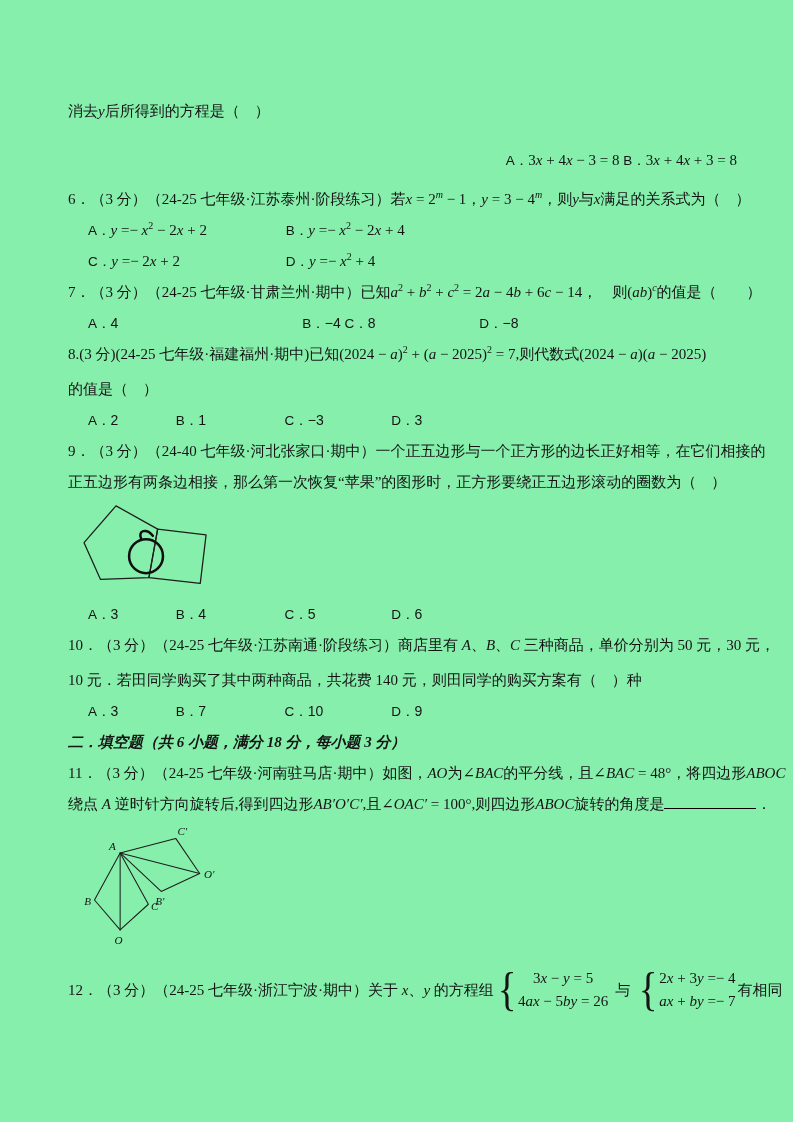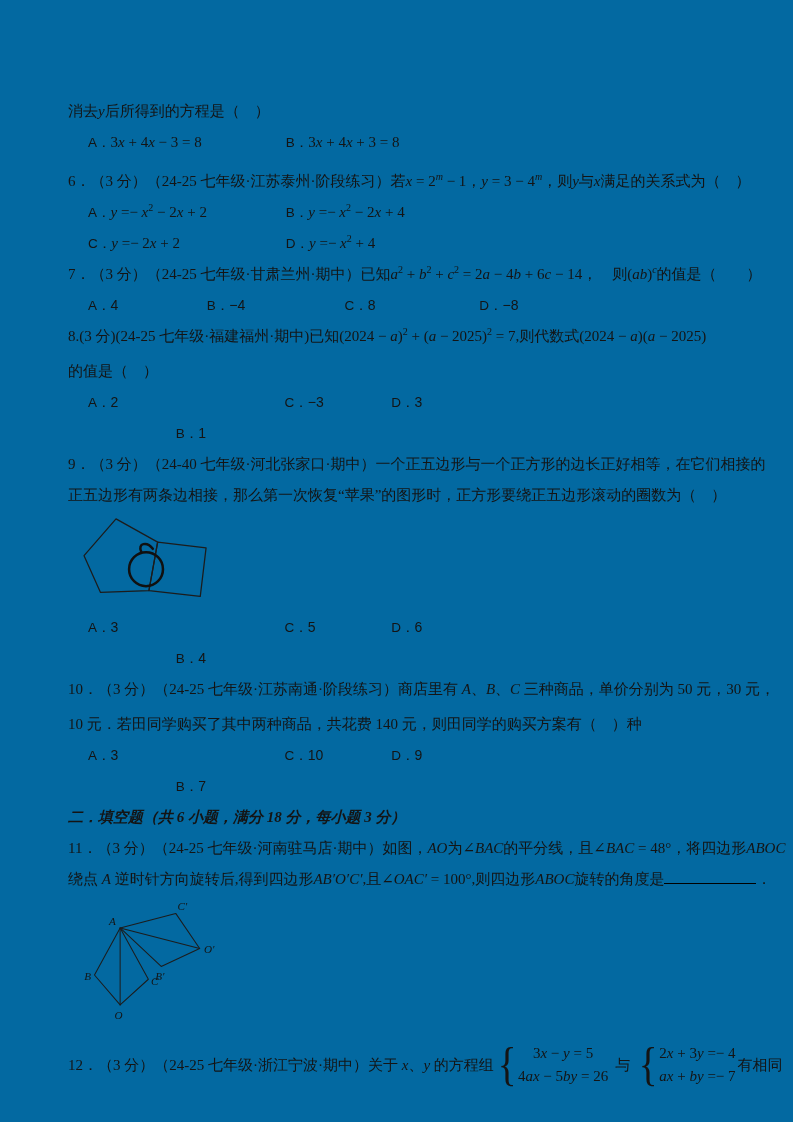--- a/index.html
+++ b/index.html
@@ -1,39 +1,39 @@
 <!DOCTYPE html>
 <html><head>
 <meta charset="utf-8">
 <style>
   html,body{margin:0;padding:0;background:#ffffff;}
   .page{
     position:relative;
     width:793px;height:1122px;
     box-sizing:border-box;
     padding:96px 56px 0 68px;
-    background:#0369a1;
+    background:#86efac;
     color:#141414;
     font-family:"Liberation Serif","DejaVu Serif",serif;
     font-size:15px;
     overflow:hidden;
   }
   .line{line-height:31px;min-height:31px;white-space:nowrap;}
-  .mt6{margin-top:0;}
+  .mt6{margin-top:18px;text-align:right;}
   .mt8{margin-top:8px;}
   .mt4{margin-top:4px;}
   .sec-title{font-weight:bold;font-style:italic;}
   .opt-row{padding-left:20px;line-height:31px;min-height:31px;white-space:nowrap;}
   .opt{display:inline-block;vertical-align:top;}
   .opts2 .opt:nth-child(1){width:194px;}
   .opts4 .opt:nth-child(1){width:84px;}
-  .opts4 .opt:nth-child(2){width:105px;margin-top:31px;}
+  .opts4 .opt:nth-child(2){width:105px;}
   .opts4 .opt:nth-child(3){width:103px;}
   .opts4w .opt:nth-child(1){width:115px;}
-  .opts4w .opt:nth-child(2){width:134px;}
+  .opts4w .opt:nth-child(2){width:134px;text-align:right;}
   .opts4w .opt:nth-child(3){width:131px;}
   .opt-label{font-family:"Liberation Sans","DejaVu Sans",sans-serif;font-size:13.5px;}
   .opt-val{font-family:"Liberation Sans","DejaVu Sans",sans-serif;font-size:14px;}
   .opt-val-math{font-size:15px;}
   .r-i{font-style:italic;font-family:"Liberation Serif","DejaVu Serif",serif;}
   .r-sup{font-size:10px;vertical-align:super;line-height:0;}
   .r-supi{font-size:10px;vertical-align:super;line-height:0;font-style:italic;}
   .r-blank{display:inline-block;width:92px;height:15px;border-bottom:1.2px solid #000;}
   .figure{margin:3px 0 2px 4px;}
   .shape{fill:none;stroke:#1c1c1c;stroke-width:1.3;stroke-linejoin:round;stroke-linecap:round;}

